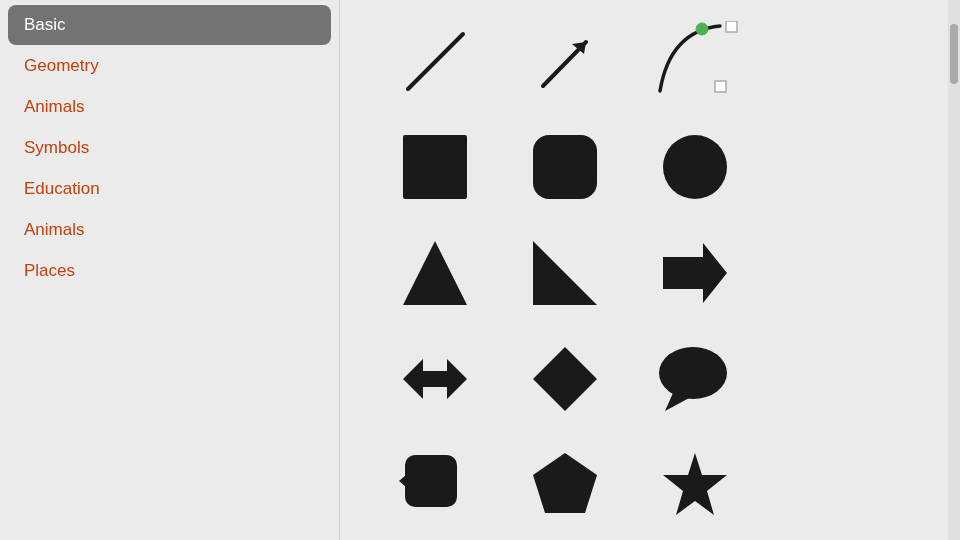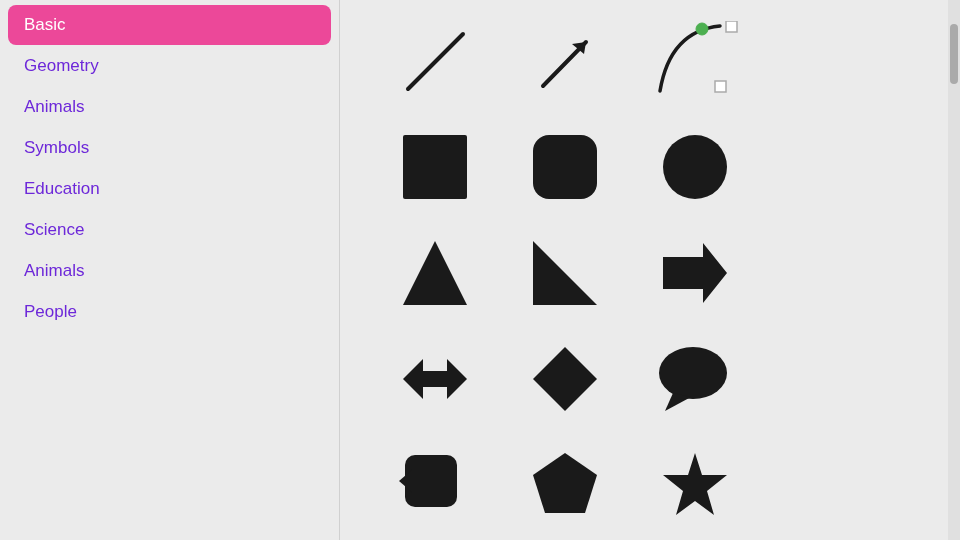--- a/index.html
+++ b/index.html
@@ -28,27 +28,27 @@
       overflow-y: auto;
       border-right: 1px solid #d0d0d0;
     }
 
     .sidebar-item {
       display: flex;
       align-items: center;
       padding: 10px 16px;
       cursor: pointer;
       font-size: 17px;
-      color: #6d28d9;
+      color: #c2410c;
       border-radius: 8px;
       margin: 1px 8px;
     }
 
     .sidebar-item.active {
-      background: #ec4899;
+      background: #737373;
       color: #fff;
     }
 
     
     .shapes-area {
       flex: 1;
       background: #ebebeb;
       padding: 16px 20px;
       display: flex;
       flex-direction: column;
@@ -114,27 +114,24 @@
     <div class="sidebar-item">
       <span>Animals</span>
     </div>
     <div class="sidebar-item">
       <span>Symbols</span>
     </div>
     <div class="sidebar-item">
       <span>Education</span>
     </div>
     <div class="sidebar-item">
-      <span>Science</span>
-    </div>
-    <div class="sidebar-item">
       <span>Animals</span>
     </div>
     <div class="sidebar-item">
-      <span>People</span>
+      <span>Places</span>
     </div>
   </div>
 
   <div class="shapes-area">
 
     <div class="shapes-row">
 
       <div class="shape-item">
         <svg width="75" height="75" viewBox="0 0 75 75">
           <line x1="10" y1="65" x2="65" y2="10" stroke="#1a1a1a" stroke-width="4" stroke-linecap="round"></line>

